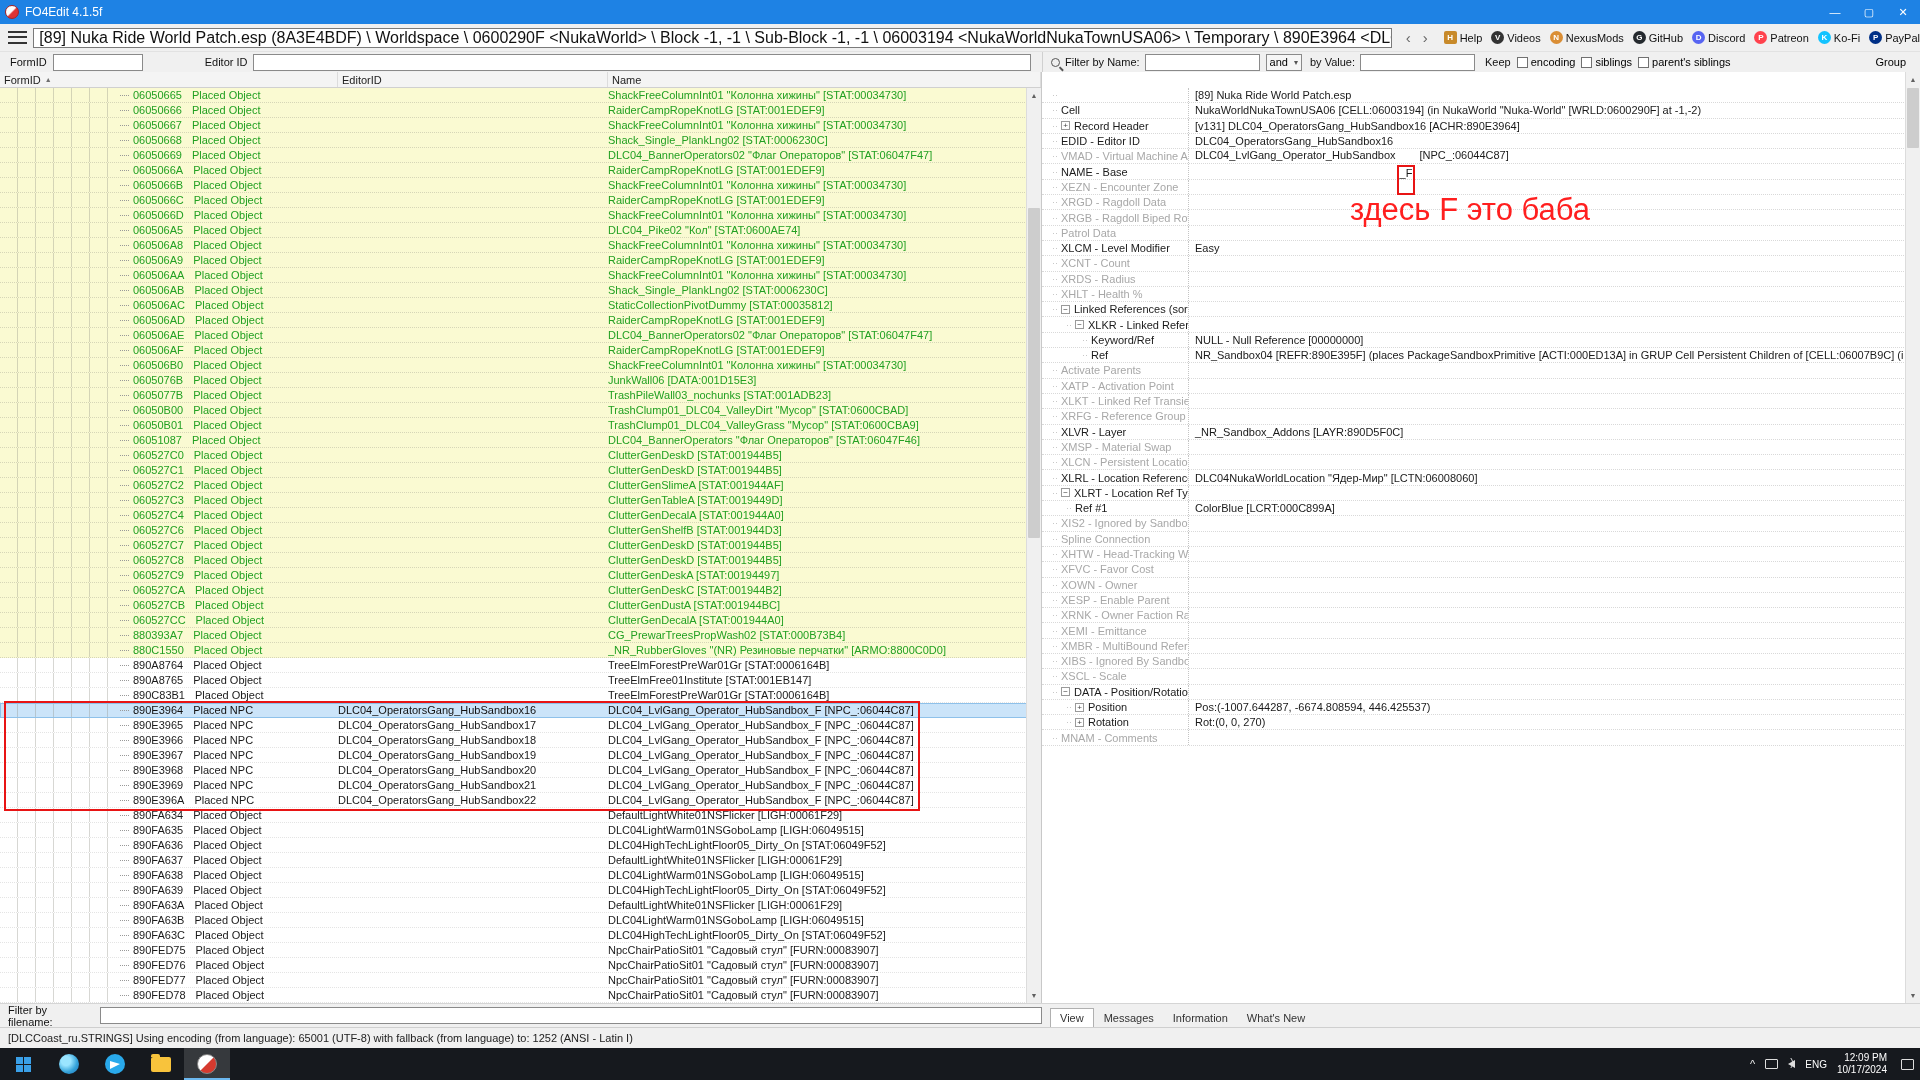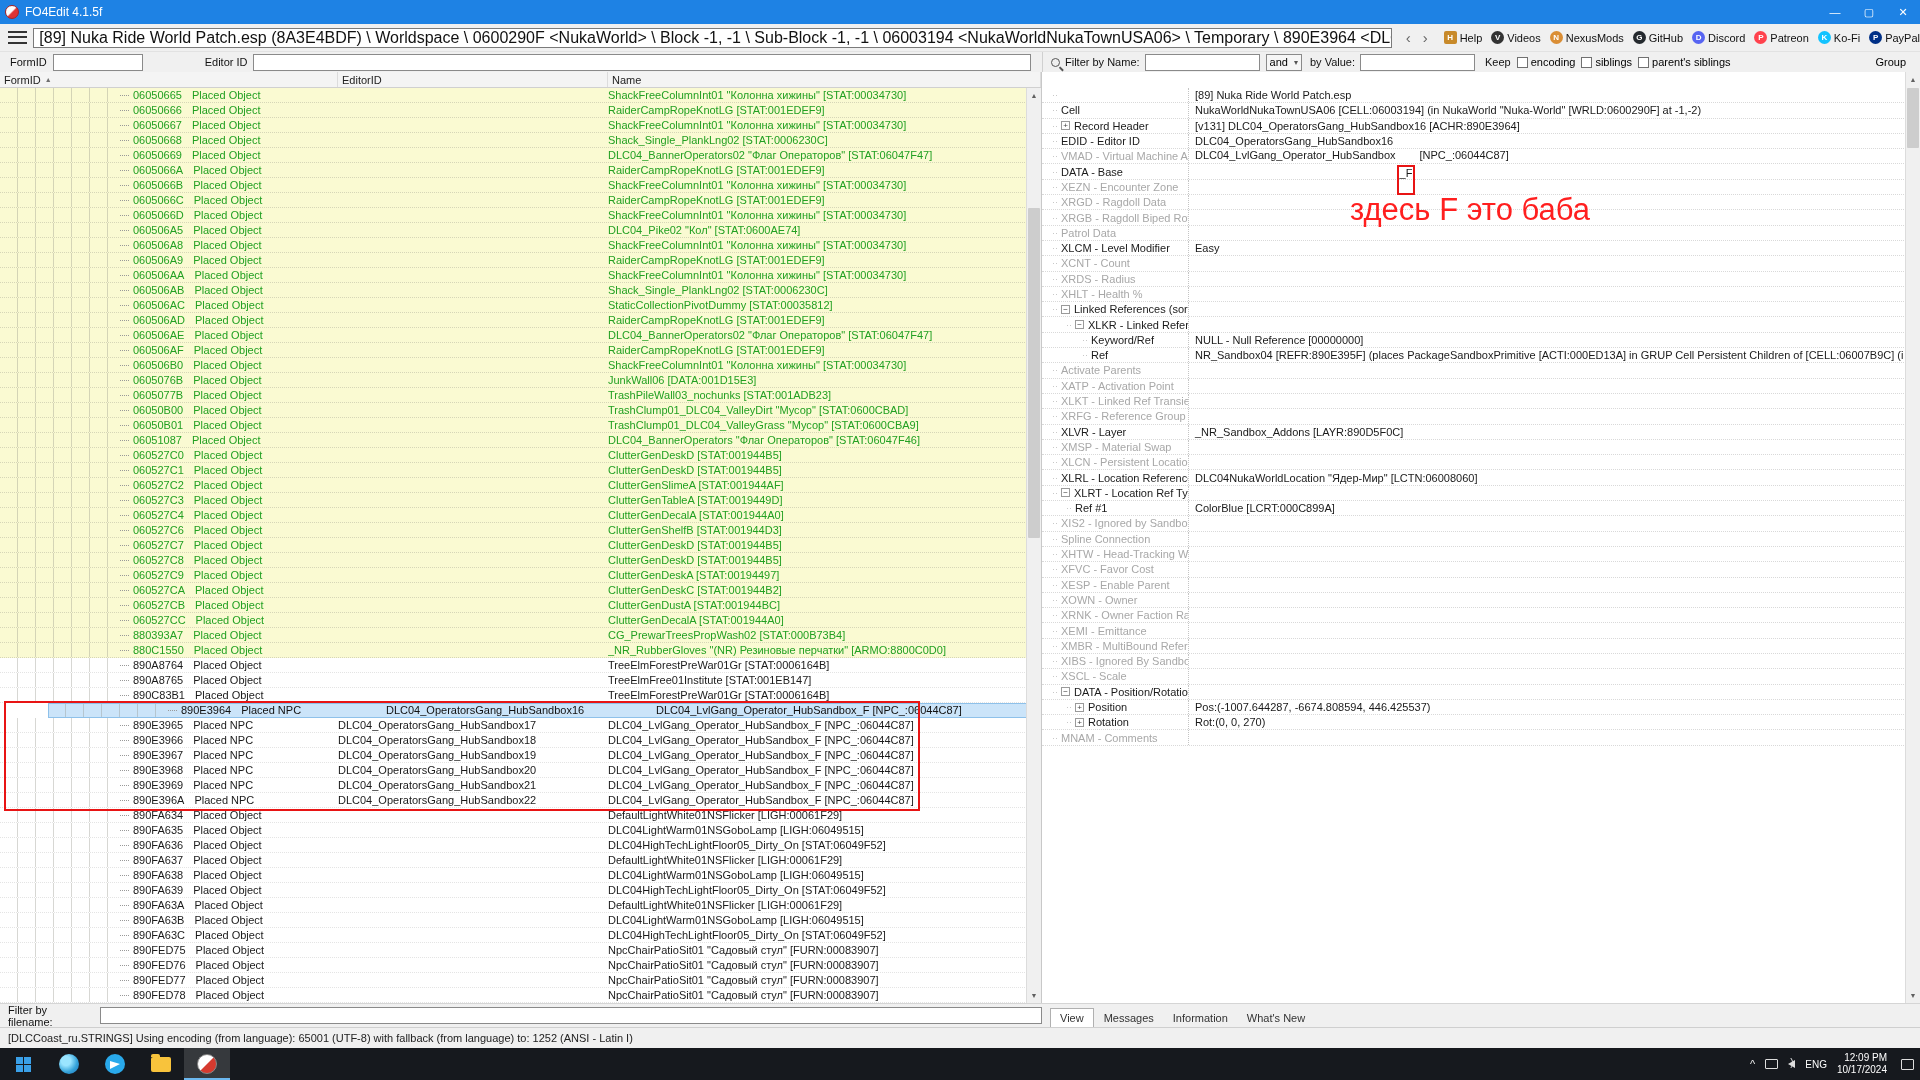--- a/index.html
+++ b/index.html
@@ -52,21 +52,21 @@
   .thead { height:16px; display:flex; background:#f4f4f4; border-bottom:1px solid #d0d0d0; font-size:11px; color:#222; flex:0 0 auto; }
   .th { padding:1px 4px; border-right:1px solid #dcdcdc; display:flex; align-items:center; gap:4px; }
   .th.h-form { width:338px; }
   .th.h-edit { width:270px; }
   .th.h-name { flex:1; }
   .sortarrow { font-size:7px; color:#707070; }
   .rows { flex:1; overflow:hidden; position:relative; }
   .trow { height:15px; display:flex; align-items:center; font-size:11px; white-space:nowrap; border-bottom:1px dotted rgba(170,170,150,.45); }
   .trow.y { background:#fafad2; color:#22a022; }
   .trow.w { background:#fff; color:#1a1a1a; border-bottom:1px dotted #e4e4e4; }
-  .trow.sel { background:#cbe4f9; color:#111; outline:1px solid #8ec1ea; outline-offset:-1px;margin-left:48px; }
+  .trow.sel { background:#cbe4f9; color:#111; outline:1px solid #8ec1ea; outline-offset:-1px; }
   .guides { width:120px; height:100%; flex:0 0 auto; background:repeating-linear-gradient(to right, transparent 0 17px, rgba(140,140,130,.35) 17px 18px); }
   .dash { width:9px; border-top:1px dotted #999; margin-right:4px; flex:0 0 auto; }
   .c-form { width:205px; flex:0 0 auto; overflow:hidden; }
   .c-edit { width:270px; flex:0 0 auto; overflow:hidden; }
   .c-name { flex:1; overflow:hidden; }
 
   .vscroll { position:absolute; right:0; top:16px; bottom:0; width:15px; background:#f0f0f0; border-left:1px solid #dcdcdc; }
   .sbtn { height:15px; display:flex; align-items:center; justify-content:center; font-size:7px; color:#606060; }
   .sbtn.dn { position:absolute; bottom:0; width:100%; }
   .sthumb { position:absolute; left:1px; right:1px; background:#cdcdcd; border-radius:1px; }
@@ -694,21 +694,21 @@
             <span class="dval">DLC04_OperatorsGang_HubSandbox16</span>
           </div>
           <div class="drow">
             <span class="dlab lv0 gray">
               <span>VMAD - Virtual Machine Ada...</span>
             </span>
             <span class="dval"></span>
           </div>
           <div class="drow">
             <span class="dlab lv0">
-              <span>DATA - Base</span>
+              <span>NAME - Base</span>
             </span>
             <span class="dval"><span>DLC04_LvlGang_Operator_HubSandbox</span><span class="fbox">_F</span><span> [NPC_:06044C87]</span></span>
           </div>
           <div class="drow">
             <span class="dlab lv0 gray">
               <span>XEZN - Encounter Zone</span>
             </span>
             <span class="dval"></span>
           </div>
           <div class="drow">
@@ -859,27 +859,27 @@
             <span class="dval"></span>
           </div>
           <div class="drow">
             <span class="dlab lv0 gray">
               <span>XFVC - Favor Cost</span>
             </span>
             <span class="dval"></span>
           </div>
           <div class="drow">
             <span class="dlab lv0 gray">
+              <span>XOWN - Owner</span>
+            </span>
+            <span class="dval"></span>
+          </div>
+          <div class="drow">
+            <span class="dlab lv0 gray">
               <span>XESP - Enable Parent</span>
-            </span>
-            <span class="dval"></span>
-          </div>
-          <div class="drow">
-            <span class="dlab lv0 gray">
-              <span>XOWN - Owner</span>
             </span>
             <span class="dval"></span>
           </div>
           <div class="drow">
             <span class="dlab lv0 gray">
               <span>XRNK - Owner Faction Rank</span>
             </span>
             <span class="dval"></span>
           </div>
           <div class="drow">

